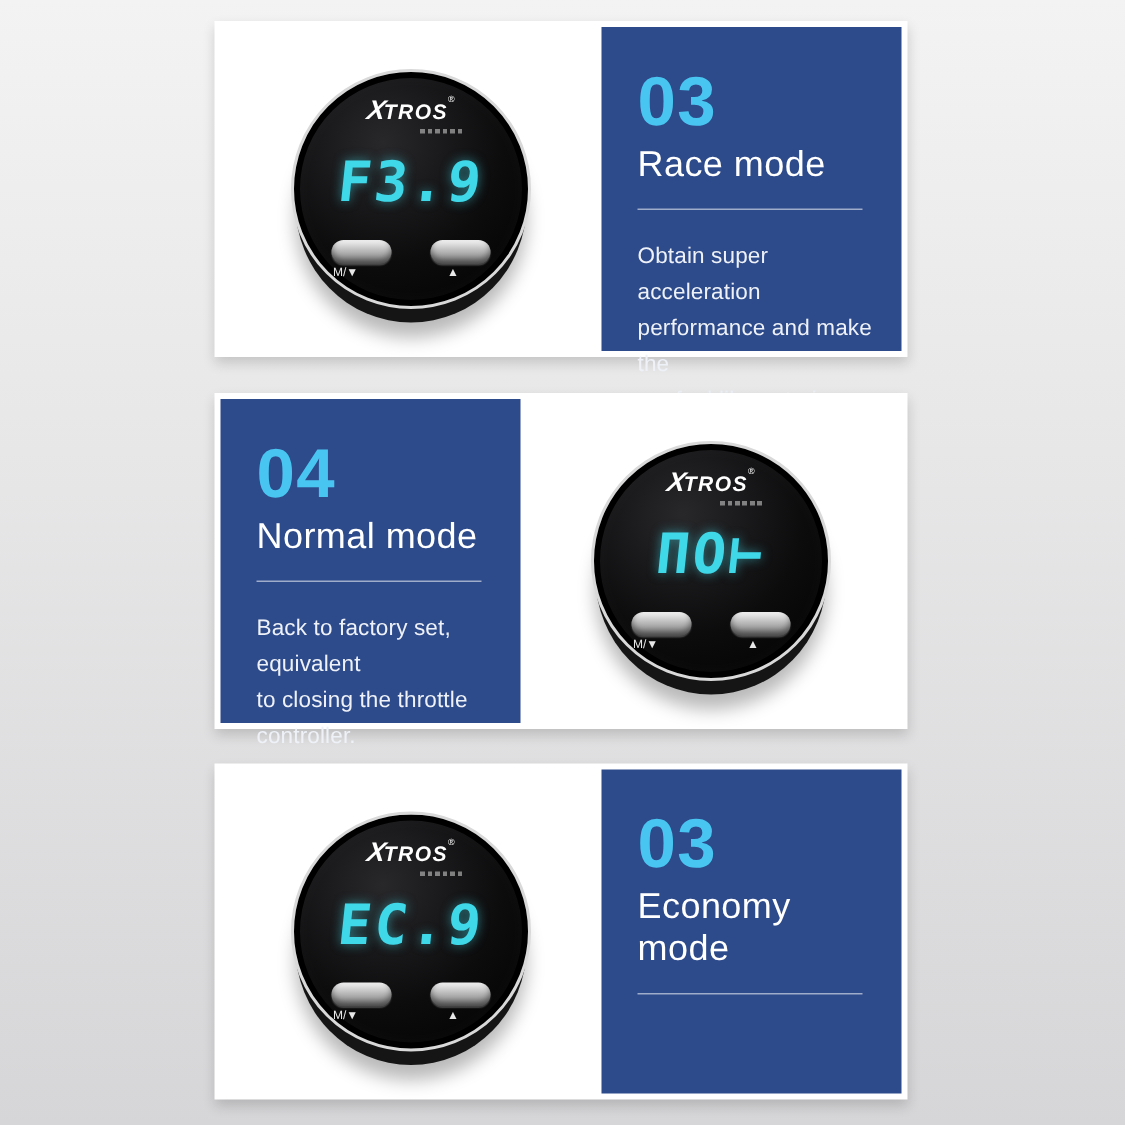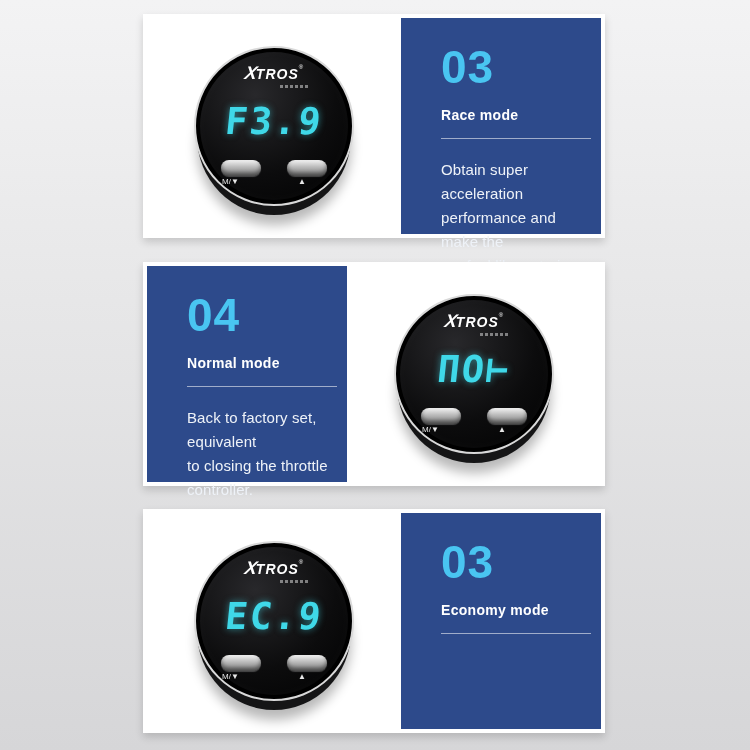--- a/index.html
+++ b/index.html
@@ -32,34 +32,34 @@
     align-items:center;
     justify-content:center;
     position:relative;
   }
 
   .panel {
     flex:none;
     width:200px;
     background:#2d4a8b;
     color:#ffffff;
-    padding:26px 18px 0 40px;
+    padding:26px 18px 0 24px;
   }
 
   .mode-number {
     font-size:46px;
     font-weight:bold;
     line-height:1.0;
     color:#49c5f1;
     letter-spacing:1px;
   }
   .mode-title {
-    margin-top:17px;
-    font-size:14px;
-    font-weight:bold;
+    margin-top:6px;
+    font-size:24px;
+    font-weight:normal;
     letter-spacing:0.3px;
   }
   .divider {
     margin-top:15px;
     width:150px; height:1px;
     background:rgba(255,255,255,0.55);
   }
   .mode-desc {
     margin-top:19px;
     font-size:15px;

